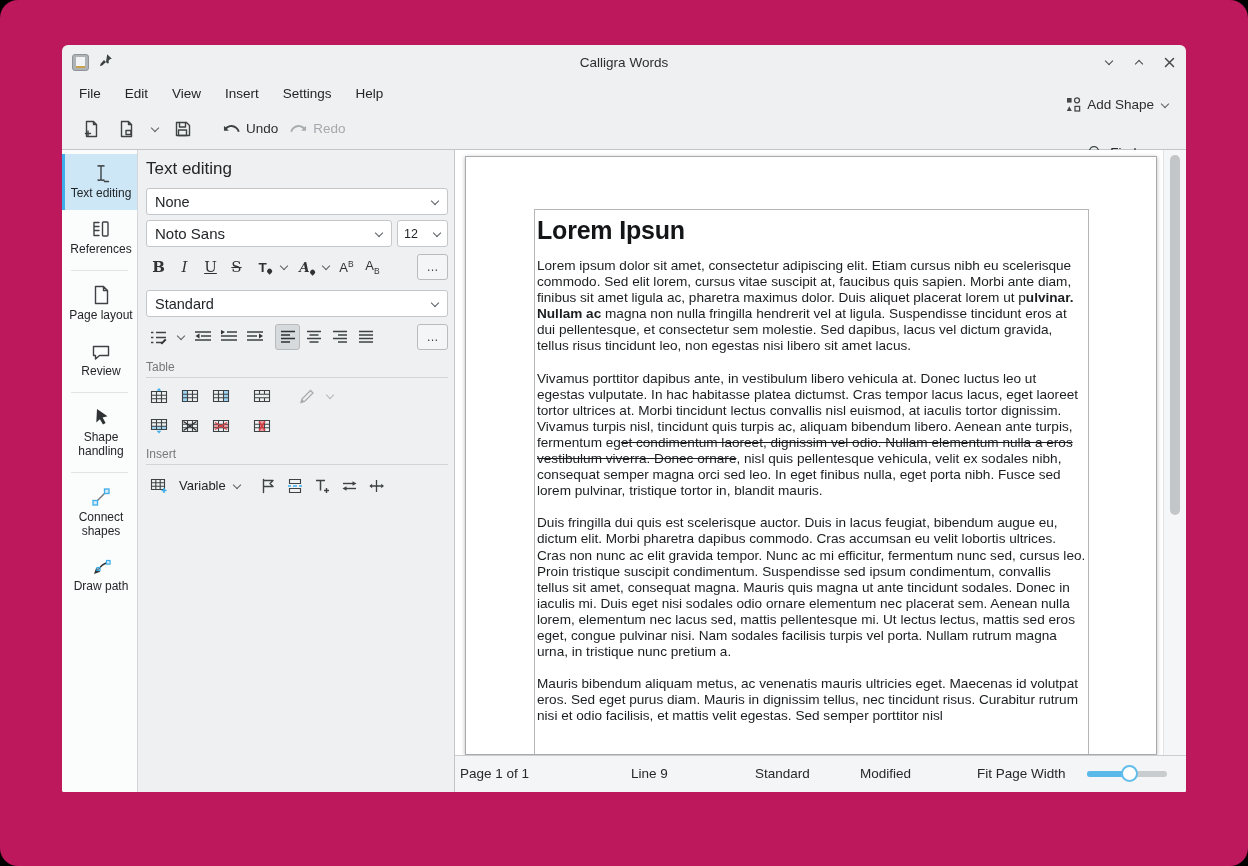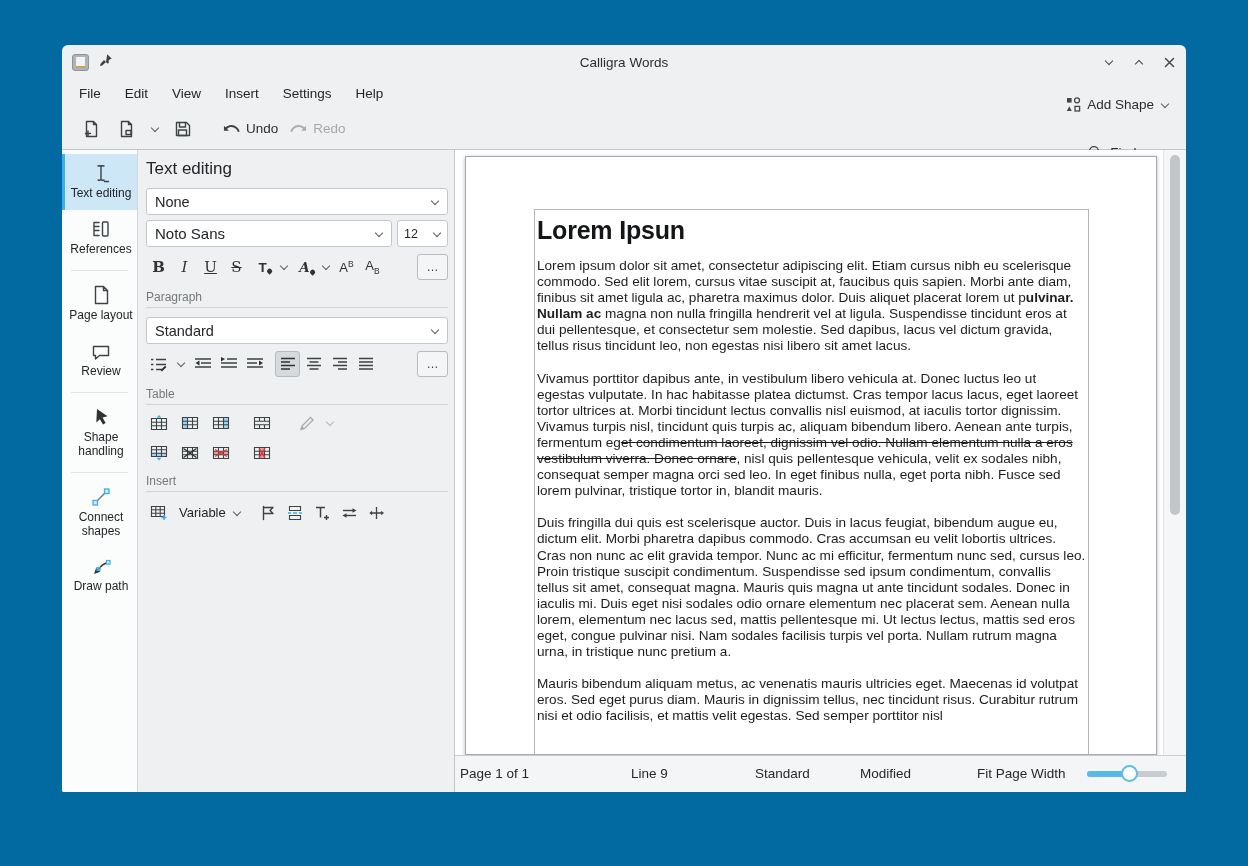--- a/index.html
+++ b/index.html
@@ -1,18 +1,18 @@
 <!DOCTYPE html>
 <html><head>
 <meta charset="utf-8">
 <style>
   * { margin:0; padding:0; box-sizing:border-box; }
   html,body { width:1248px; height:866px; background:#000; overflow:hidden;
     font-family:"Liberation Sans","DejaVu Sans",sans-serif; }
-  .screen { position:absolute; inset:0; background:#0369a1; }
+  .screen { position:absolute; inset:0; background:#be185d;border-radius:18px; }
 
   .window { position:absolute; left:62px; top:45px; width:1124px; height:747px;
     background:#eff0f1; border-radius:6px 6px 2px 2px; overflow:hidden; color:#232629; }
 
   
   .titlebar { height:34px; display:flex; align-items:center; padding:0 10px; position:relative; }
   .tb-left { display:flex; align-items:center; gap:10px; }
   .tb-title { position:absolute; left:0; right:0; text-align:center; font-size:13.5px; color:#2b2e31; pointer-events:none; }
   .tb-controls { margin-left:auto; display:flex; align-items:center; gap:16px; z-index:2; }
   .wc { width:14px; height:14px; display:flex; align-items:center; justify-content:center; }
@@ -303,21 +303,20 @@
         <span class="chev small" style="margin:0 3px"></span>
         <span class="fbtn">
               <span class="supsub"><span>A</span><sup>B</sup></span>
             </span>
         <span class="fbtn">
               <span class="supsub"><span>A</span><sub>B</sub></span>
             </span>
         <span class="more">…</span>
       </div>
 
-      <div class="sec">Paragraph</div>
       <div class="combo">
         <span style="font-size:14.5px">Standard</span>
         <span class="chev small"></span>
       </div>
       <div class="btnrow">
         <span class="fbtn">
           <svg width="17" height="15" viewBox="0 0 17 15">
             <path d="M6 2.5h10 M6 7.5h10 M6 12.5h6" stroke="#3d4245" stroke-width="1.4"></path>
             <path d="M1 2.5h2.4 M1 7.5h2.4 M1 12.5h2.4" stroke="#3d4245" stroke-width="1.4"></path>
             <path d="M12 14.5 L16.5 10 L15 8.8 L10.6 13.3 z" fill="#2e3234"></path>

